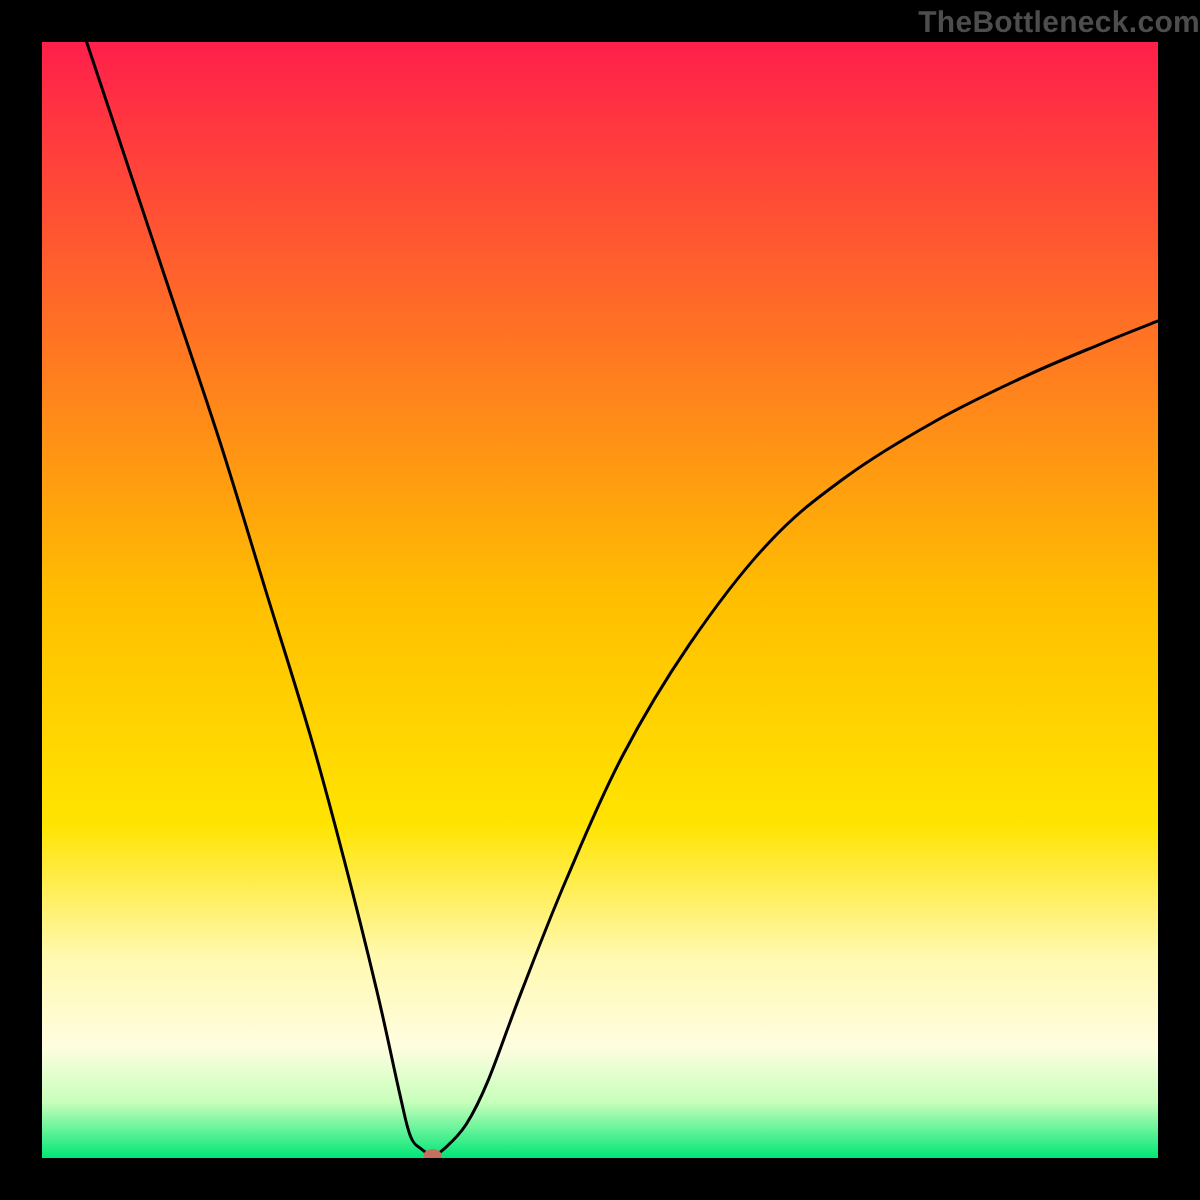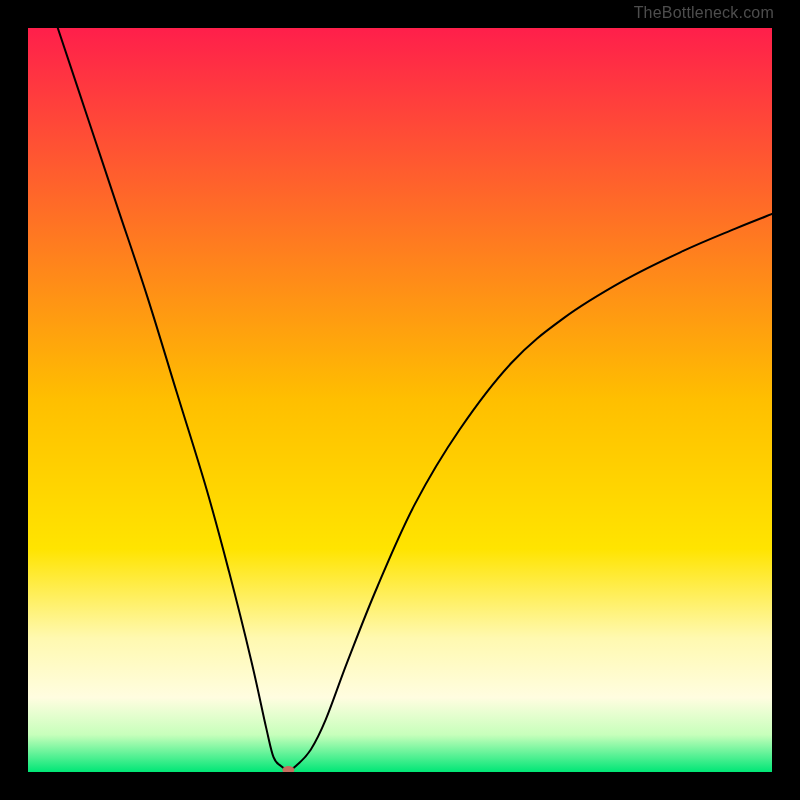--- a/index.html
+++ b/index.html
@@ -21,24 +21,24 @@
     position: absolute;
     left: 28px;
     top: 28px;
     width: 744px;
     height: 744px;
     overflow: hidden;
   }
   .watermark {
     position: absolute;
     top: 4px;
-    right: 26px;
+    right: 0;
     color: #4d4d4d;
-    font-size: 16px;
-    font-weight: 400;
+    font-size: 20px;
+    font-weight: 700;
     letter-spacing: 0.2px;
     user-select: none;
   }
   svg { display: block; }
 </style>
 </head>
 <body>
 
 <div class="frame">
   <div class="plot-area">

